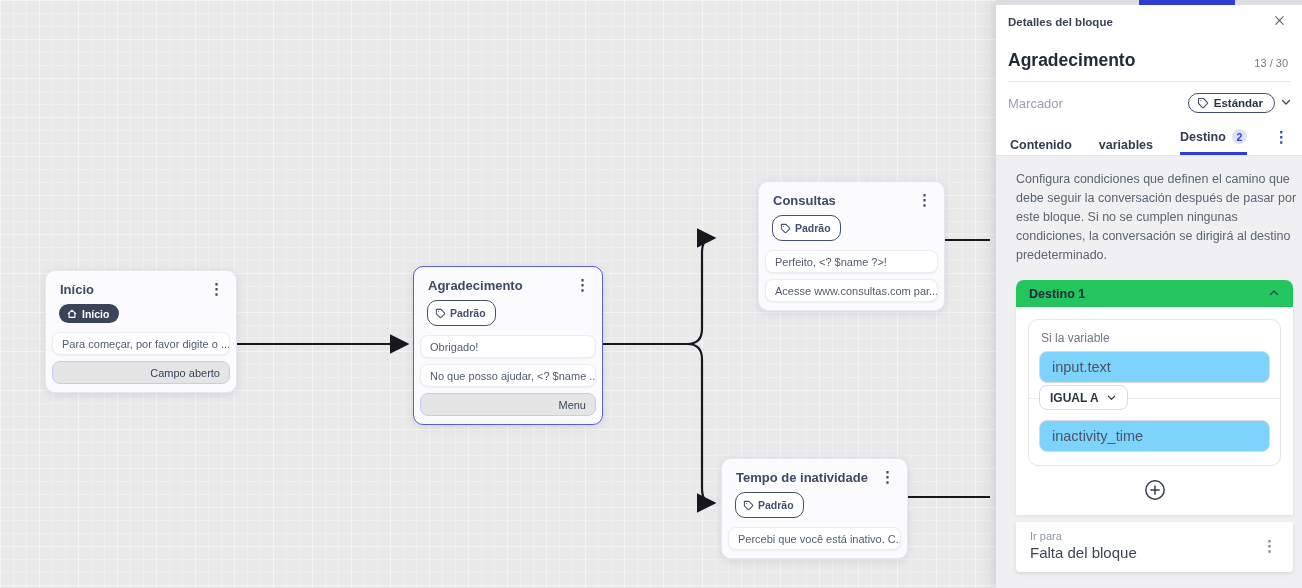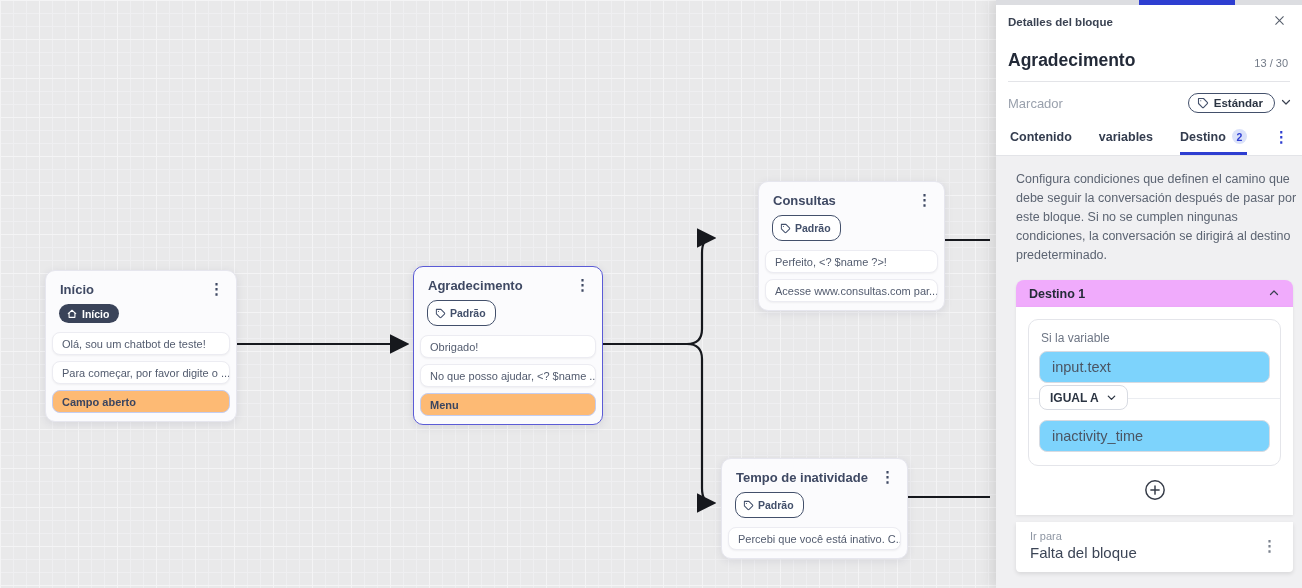--- a/index.html
+++ b/index.html
@@ -29,22 +29,22 @@
   .badge-dark { display:inline-flex; align-items:center; gap:5px; margin:7px 0 0 13px;
     background:#3a4359; color:#fff; font-size:10.5px; font-weight:700;
     border-radius:10px; padding:3px 10px 3px 8px; height:19px; }
   .pill-outline { display:inline-flex; align-items:center; gap:4px; margin:7px 0 0 13px;
     background:#fff; border:1.4px solid #43506b; color:#43506b; font-size:10.5px;
     font-weight:700; border-radius:10px; padding:2px 9px 2px 7px; height:26px; }
   .node-items { display:flex; flex-direction:column; gap:6px; padding:9px 6px 8px 6px; }
   .node-item { background:#fff; border:1px solid #ececf2; border-radius:8px;
     padding:5px 9px; font-size:11px; color:#525b6e; white-space:nowrap;
     overflow:hidden; box-shadow:0 1px 2px rgba(0,0,0,.05); height:23px; }
-  .node-item.hl { background:#fdba74; border-color:#c3cdf1; color:#3b4560;
-    font-weight:700; box-shadow:none; }
+  .node-item.hl { background:#e5e5e5; border-color:#c3cdf1; color:#3b4560;
+    font-weight:400; box-shadow:none;text-align:right; }
   .icon-svg { display:inline-block; vertical-align:middle; }
 
   
   .panel { position:absolute; top:0; right:0; width:306px; height:588px; z-index:10;
     background:#fff; box-shadow:-4px 0 12px rgba(0,0,0,.10);
     display:flex; flex-direction:column; }
   .panel-topstrip { height:5px; background:#dcdde1; position:relative; flex:none; }
   .panel-topstrip .tabglow { position:absolute; left:143px; top:0; width:96px; height:5px;
     background:#2e3ed1; }
   .panel-header { display:flex; justify-content:space-between; align-items:center;
@@ -58,33 +58,33 @@
   .title-divider { border-top:1px solid #e3e4e8; margin:10px 12px 0 12px; flex:none; }
   .marker-row { display:flex; justify-content:space-between; align-items:center;
     padding:11px 10px 0 12px; flex:none; }
   .marker-placeholder { font-size:13px; color:#9aa1ad; }
   .marker-right { display:flex; align-items:center; gap:5px; }
   .tag-pill { display:inline-flex; align-items:center; gap:5px; background:#fff;
     border:1.4px solid #43506b; color:#2b3442; font-size:11.5px; font-weight:700;
     border-radius:11px; padding:3px 11px 3px 8px; cursor:pointer; }
   .tabs-row { display:flex; align-items:flex-end; gap:27px; padding:15px 14px 0 14px;
     border-bottom:1px solid #e3e4e8; flex:none; position:relative; }
-  .tab { font-size:12.5px; font-weight:700; color:#333c4e; padding-bottom:11px;
+  .tab { font-size:12.5px; font-weight:700; color:#333c4e; padding-bottom:3px;
     cursor:pointer; display:flex; align-items:center; gap:6px; }
   .tab.active { border-bottom:3px solid #2e3ed1; padding-bottom:8px; }
   .tab-badge { width:15px; height:15px; border-radius:50%; background:#dbe2fa;
     color:#2e3ed1; font-size:10.5px; font-weight:700; display:flex;
     align-items:center; justify-content:center; }
   .tabs-kebab { margin-left:auto; color:#2e3ed1; font-size:15px; font-weight:700;
     padding-bottom:9px; cursor:pointer; }
   .panel-body { flex:1; background:#f0f0f2; padding:14px 18px 0 20px; position:relative; }
   .description { font-size:12.5px; color:#5c6472; line-height:1.52; width:292px; }
 
   .dest-wrap { position:relative; margin-top:15px; width:277px; }
-  .dest-header { background:#f0abfc; border-radius:8px 8px 0 0; height:27px;
+  .dest-header { background:#22c55e; border-radius:8px 8px 0 0; height:27px;
     display:flex; align-items:center; justify-content:space-between;
     padding:0 13px; box-shadow:0 1px 3px rgba(0,0,0,.08); cursor:pointer; }
   .dest-header-label { font-size:12.5px; font-weight:700; color:#242b38; }
   .dest-body { background:#fff; padding:12px 12px 0 12px; box-shadow:0 1px 3px rgba(0,0,0,.08); }
   .cond-card { border:1px solid #e4e5ea; border-radius:10px; padding:11px 10px 13px 10px; }
   .cond-label { font-size:12px; color:#6e7685; margin:0 0 6px 2px; }
   .cond-input { width:100%; height:32px; border:1px solid #d8dbe2; border-radius:8px;
     background:#7dd3fc; font-size:14.5px; color:#4b5563; padding:0 12px;
     font-family:"Liberation Sans", sans-serif; }
   .op-row { position:relative; margin:2px 0 10px 0; height:25px; }
@@ -130,21 +130,20 @@
       <span class="kebab">⋮</span>
     </div>
     <span class="badge-dark">
       <svg class="icon-svg" width="10" height="10" viewBox="0 0 24 24" fill="none" stroke="#fff" stroke-width="2.6" stroke-linecap="round" stroke-linejoin="round">
           <path d="M3 11l9-8 9 8"></path>
           <path d="M5 9.5V20h14V9.5"></path>
         </svg>
       <span>Início</span>
     </span>
     <div class="node-items">
-      <div class="node-item">Olá, sou um chatbot de teste!</div>
       <div class="node-item">Para começar, por favor digite o ...</div>
       <div class="node-item hl">Campo aberto</div>
     </div>
   </div>
 
   <div class="node selected" style="left:413px; top:266px; width:190px;">
     <div class="node-head">
       <span class="node-title">Agradecimento</span>
       <span class="kebab">⋮</span>
     </div>

